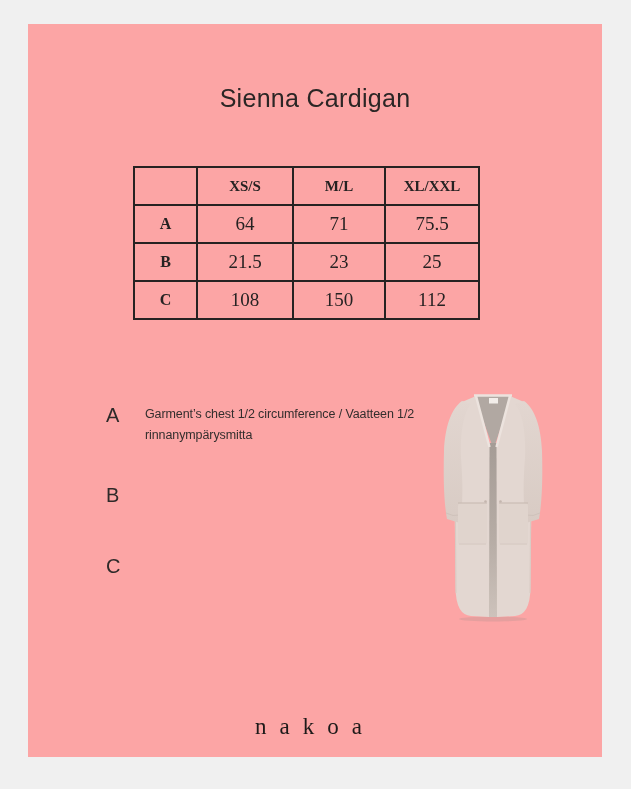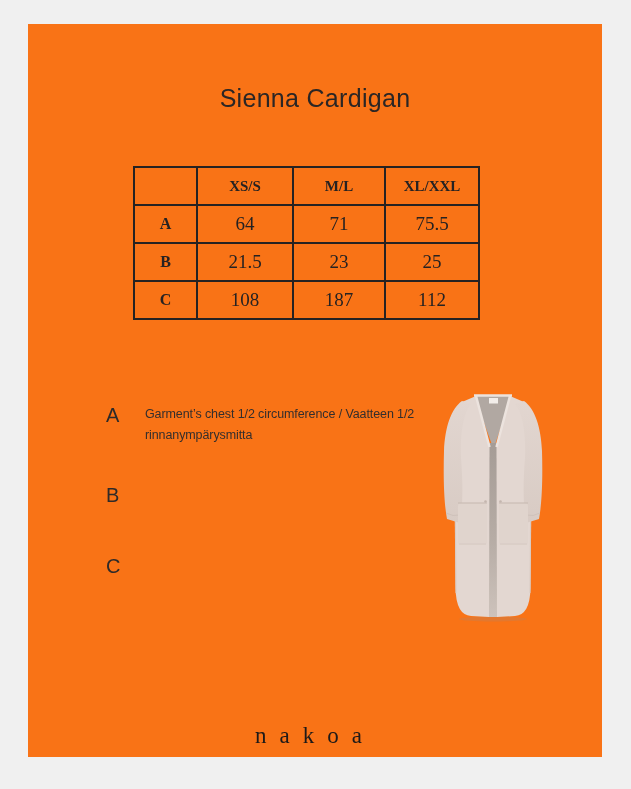--- a/index.html
+++ b/index.html
@@ -7,21 +7,21 @@
   body {
     background: #f0f0f0;
     font-family: "Liberation Sans", sans-serif;
     position: relative;
     overflow: hidden;
   }
   .page {
     position: absolute;
     left: 28px; top: 24px;
     width: 574px; height: 733px;
-    background: #f97316;
+    background: #fca5a5;
   }
   .title {
     position: absolute;
     left: 0; right: 0; top: 60px;
     text-align: center;
     font-family: "Liberation Sans", sans-serif;
     font-weight: 400;
     font-size: 25px;
     letter-spacing: 0.3px;
     color: #2b2625;
@@ -81,21 +81,20 @@
   }
   .brand {
     position: absolute;
     left: 0; right: 0; top: 690px;
     text-align: center;
     font-family: "Liberation Serif", serif;
     font-size: 23px;
     font-weight: 400;
     letter-spacing: 13px;
     color: #1d1a19;
-    margin-top: 9px;
   }
 </style>
 </head>
 <body>
 
 <div class="page">
 
   <h1 class="title">Sienna Cardigan</h1>
 
   <table class="size-table">
@@ -122,21 +121,21 @@
       </tr>
       <tr>
         <td class="row-label">B</td>
         <td class="val">21.5</td>
         <td class="val">23</td>
         <td class="val">25</td>
       </tr>
       <tr>
         <td class="row-label">C</td>
         <td class="val">108</td>
-        <td class="val">187</td>
+        <td class="val">150</td>
         <td class="val">112</td>
       </tr>
     </tbody>
   </table>
 
   <div class="measure-block" id="block-a">
     <div class="measure-label">A</div>
     <div class="measure-text">
       <div class="line1">Garment’s chest 1/2 circumference / Vaatteen 1/2</div>
       <div class="line2">rinnanympärysmitta</div>

